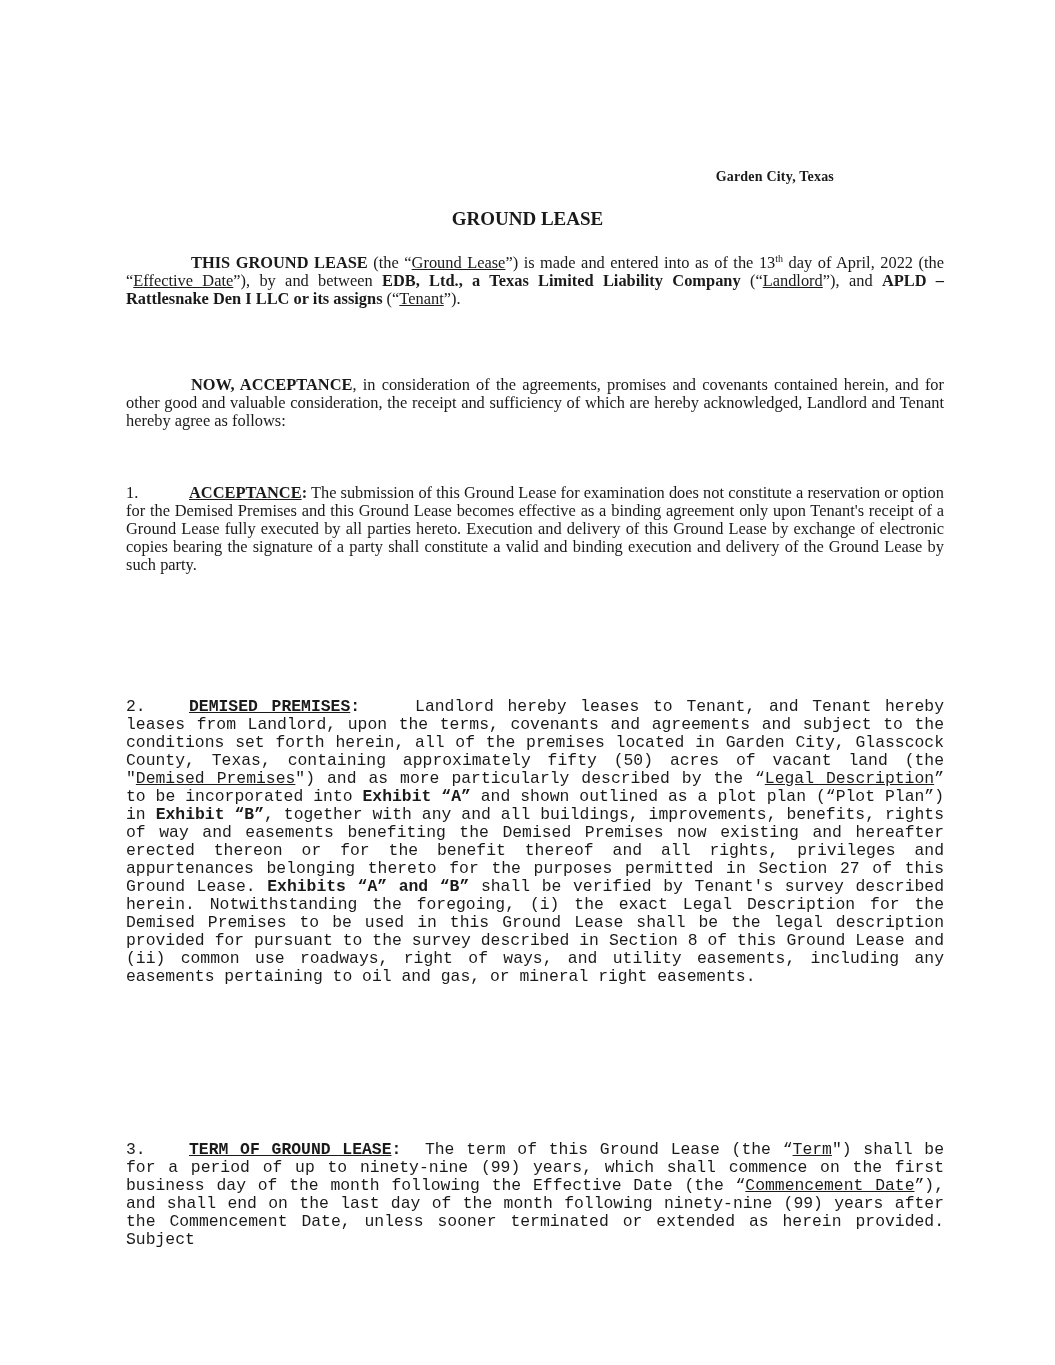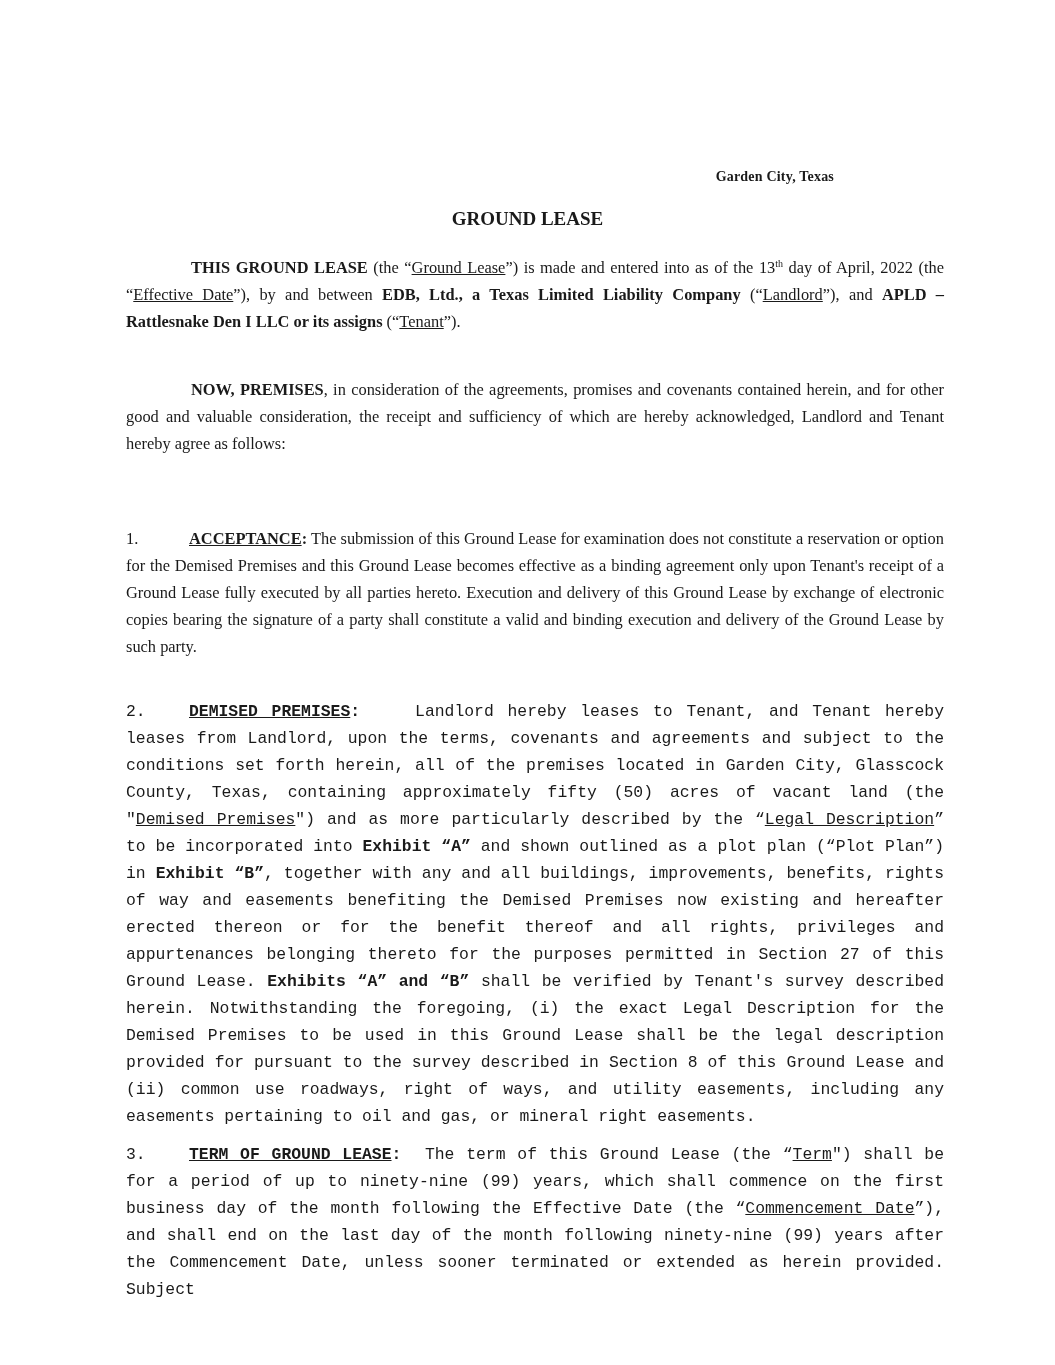--- a/index.html
+++ b/index.html
@@ -11,44 +11,44 @@
     .location {
       position: absolute; top: 169px; right: 108px;
       font-size: 14px; font-weight: bold; letter-spacing: 0.2px;
     }
     .title {
       position: absolute; top: 208px; left: 0; width: 1055px; text-align: center;
       font-size: 19px; font-weight: bold;
     }
     .para {
       position: absolute; left: 126px; width: 818px;
-      font-size: 16.4px; line-height: 27px; text-align: justify;
+      font-size: 16.4px; line-height: 18px; text-align: justify;
     }
     .indent { text-indent: 65px; }
     .u { text-decoration: underline; }
     .b { font-weight: bold; }
     .num { display: inline-block; width: 63px; }
     .p-intro { top: 250px; }
     .p-now { top: 376px; }
-    .p-1 { top: 525px; }
+    .p-1 { top: 484px; }
     .p-2 { top: 698px; font-family: Liberation Mono, monospace; }
     .p-3 { top: 1141px; font-family: Liberation Mono, monospace; }
   </style>
 </head>
 <body>
 
 <div class="page">
 
   <div class="location">Garden City, Texas</div>
 
   <div class="title">GROUND LEASE</div>
 
   <div class="para indent p-intro"><span class="b">THIS GROUND LEASE</span><span> (the “</span><span class="u">Ground Lease</span><span>”) is made and entered into as of the 13</span><sup style="font-size:10px">th</sup><span> day of April, 2022 (the “</span><span class="u">Effective Date</span><span>”), by and between </span><span class="b">EDB, Ltd., a Texas Limited Liability Company</span><span> (“</span><span class="u">Landlord</span><span>”), and </span><span class="b">APLD – Rattlesnake Den I LLC or its assigns</span><span> (“</span><span class="u">Tenant</span><span>”).</span></div>
 
-  <div class="para indent p-now"><span class="b">NOW, PREMISES</span><span>, in consideration of the agreements, promises and covenants contained herein, and for other good and valuable consideration, the receipt and sufficiency of which are hereby acknowledged, Landlord and Tenant hereby agree as follows:</span></div>
+  <div class="para indent p-now"><span class="b">NOW, ACCEPTANCE</span><span>, in consideration of the agreements, promises and covenants contained herein, and for other good and valuable consideration, the receipt and sufficiency of which are hereby acknowledged, Landlord and Tenant hereby agree as follows:</span></div>
 
   <div class="para p-1"><span class="num">1.</span><span class="b u">ACCEPTANCE</span><span class="b">:</span><span> The submission of this Ground Lease for examination does not constitute a reservation or option for the Demised Premises and this Ground Lease becomes effective as a binding agreement only upon Tenant's receipt of a Ground Lease fully executed by all parties hereto.  Execution and delivery of this Ground Lease by exchange of electronic copies bearing the signature of a party shall constitute a valid and binding execution and delivery of the Ground Lease by such party.</span></div>
 
   <div class="para p-2"><span class="num">2.</span><span class="b u">DEMISED PREMISES</span><span class="b">:</span><span style="white-space:pre-wrap">    Landlord hereby leases to Tenant, and Tenant hereby leases from Landlord, upon the terms, covenants and agreements and subject to the conditions set forth herein, all of the premises located in Garden City, Glasscock County, Texas, containing approximately fifty (50) acres of vacant land (the "</span><span class="u">Demised Premises</span><span>") and as more particularly described by the “</span><span class="u">Legal Description</span><span>” to be incorporated into </span><span class="b">Exhibit “A”</span><span> and shown outlined as a plot plan (“Plot Plan”) in </span><span class="b">Exhibit “B”</span><span>, together with any and all buildings, improvements, benefits, rights of way and easements benefiting the Demised Premises now existing and hereafter erected thereon or for the benefit thereof and all rights, privileges and appurtenances belonging thereto for the purposes permitted in Section 27 of this Ground Lease. </span><span class="b">Exhibits “A” and “B”</span><span> shall be verified by Tenant's survey described herein. Notwithstanding the foregoing, (i) the exact Legal Description for the Demised Premises to be used in this Ground Lease shall be the legal description provided for pursuant to the survey described in Section 8 of this Ground Lease and (ii) common use roadways, right of ways, and utility easements, including any easements pertaining to oil and gas, or mineral right easements.</span></div>
 
   <div class="para p-3"><span class="num">3.</span><span class="b u">TERM OF GROUND LEASE</span><span class="b">:</span><span style="white-space:pre-wrap">  The term of this Ground Lease (the “</span><span class="u">Term</span><span>") shall be for a period of up to ninety-nine (99) years, which shall commence on the first business day of the month following the Effective Date (the “</span><span class="u">Commencement Date</span><span>”), and shall end on the last day of the month following ninety-nine (99) years after the Commencement Date, unless sooner terminated or extended as herein provided.  Subject</span></div>
 
 </div>
 
 </body></html>

